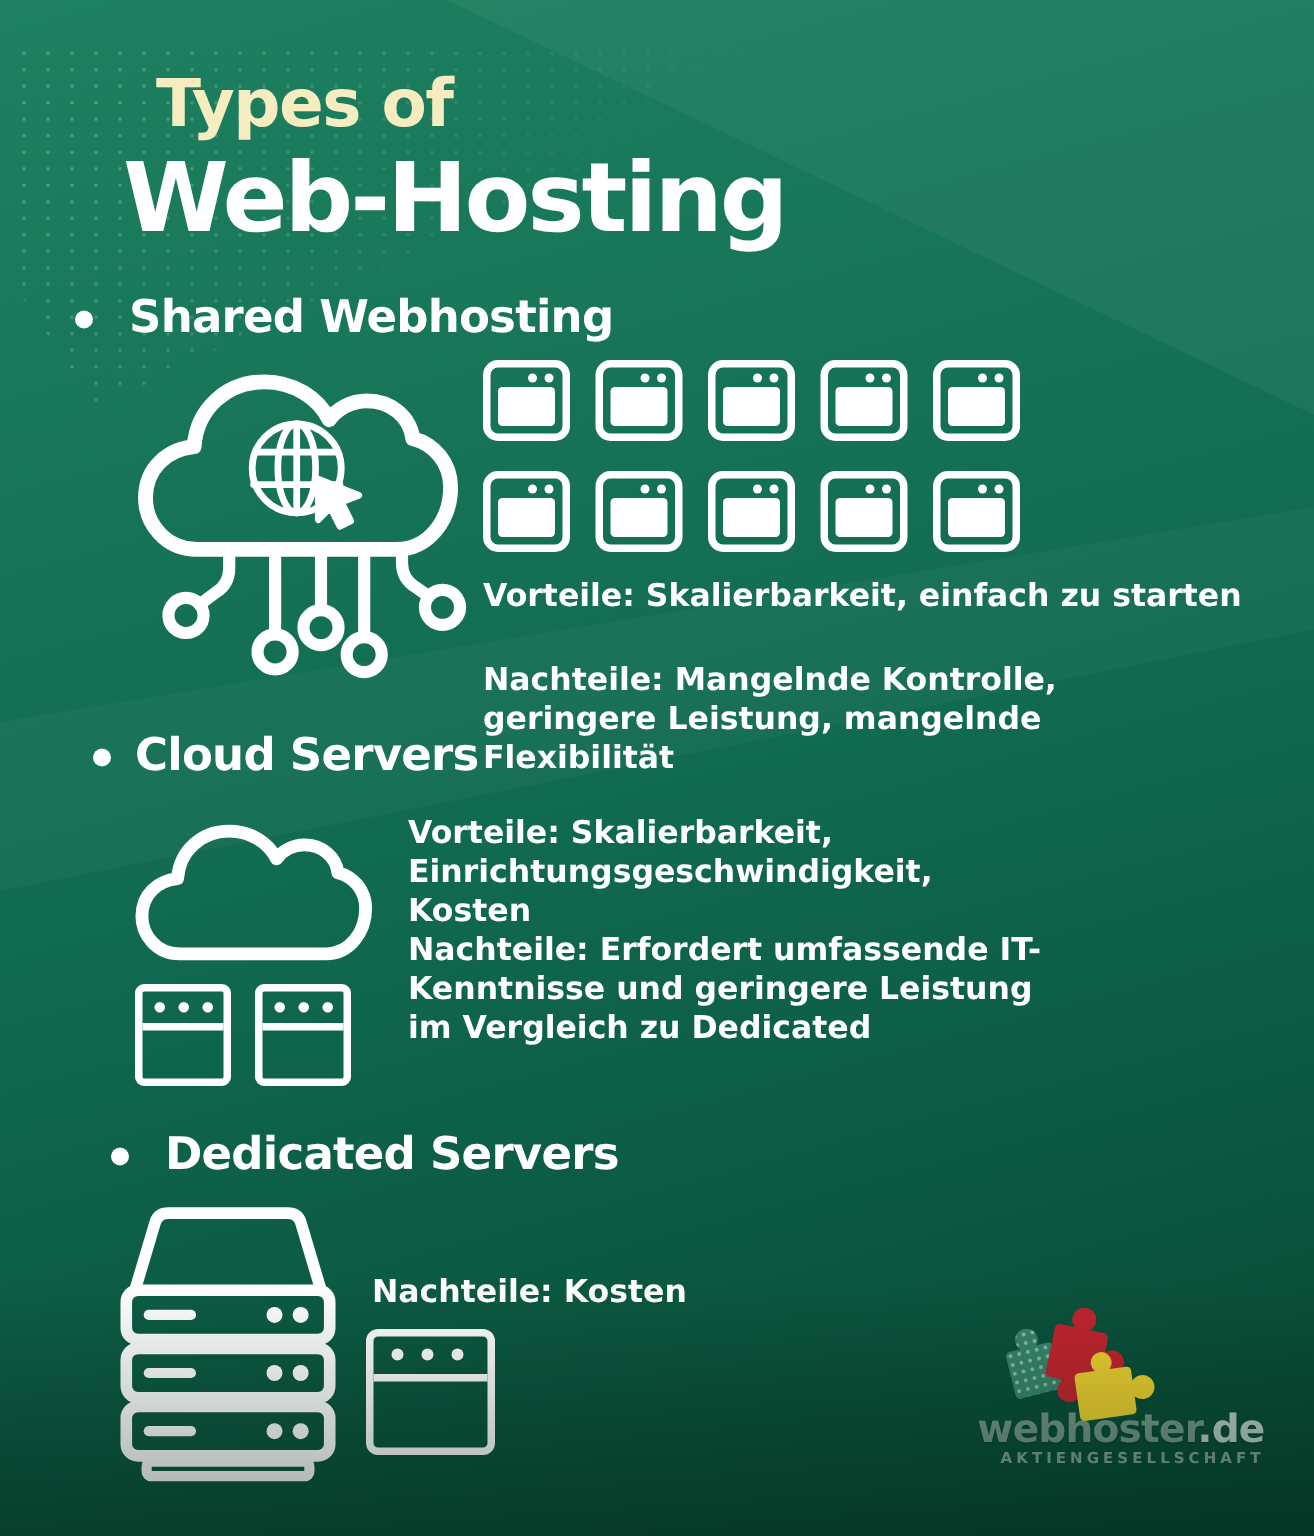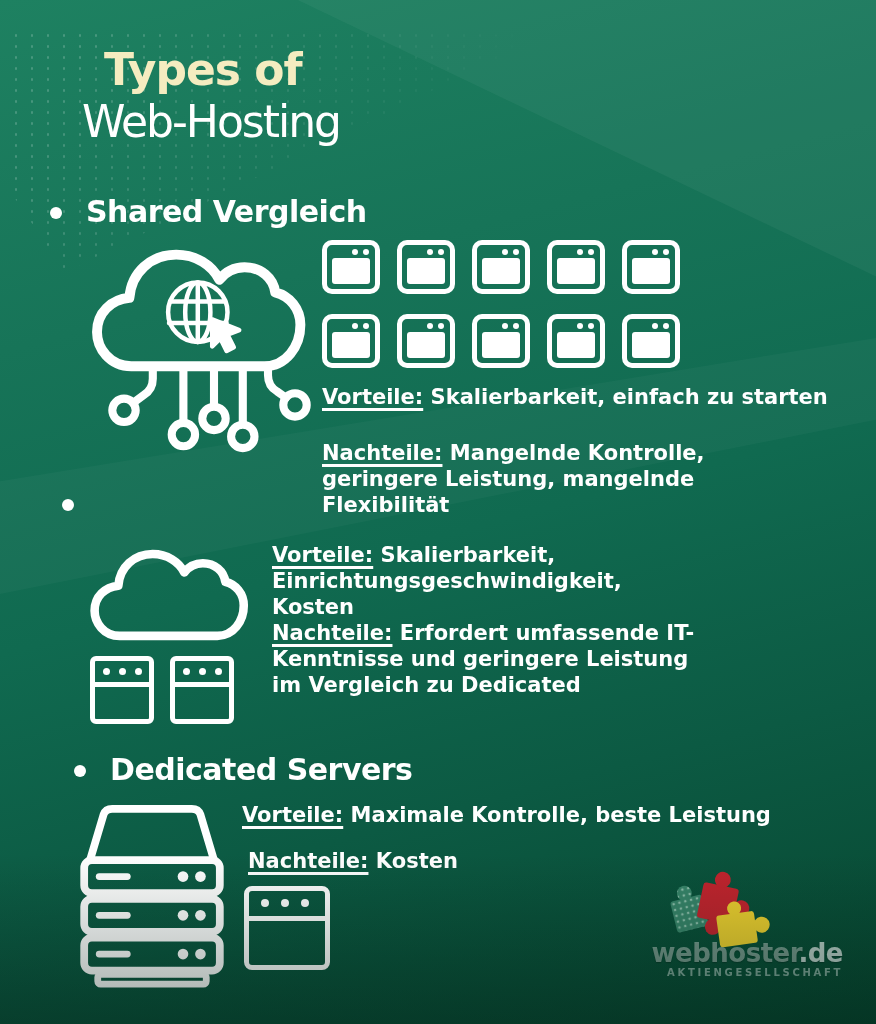--- a/index.html
+++ b/index.html
@@ -14,25 +14,25 @@
   .vignette{position:absolute;left:0;right:0;bottom:0;height:170px;background:linear-gradient(rgba(2,30,20,0),rgba(2,26,17,.38));pointer-events:none;}
   .dots-tl{
     position:absolute;left:8px;top:30px;width:570px;height:255px;opacity:.3;pointer-events:none;
     background-image:radial-gradient(circle,rgba(255,255,255,.65) 1px,rgba(255,255,255,0) 1.5px);
     background-size:16px 11px;
     clip-path:polygon(0 0,96% 0,10% 95%,0 62%);
     -webkit-mask-image:linear-gradient(115deg,#000 12%,transparent 78%);
     mask-image:linear-gradient(115deg,#000 12%,transparent 78%);
   }
   .title-accent{position:absolute;left:104px;top:44px;font-size:44px;font-weight:bold;letter-spacing:-1px;color:var(--title-accent,#F5ECC0);}
-  .title-main{position:absolute;left:82px;top:96px;font-size:44px;font-weight:normal;letter-spacing:-2px;color:#fff;}
+  .title-main{position:absolute;left:82px;top:96px;font-size:64px;font-weight:bold;letter-spacing:-2px;color:#fff;}
   .bullet{position:absolute;width:12px;height:12px;border-radius:50%;background:#fff;}
   .sec-heading{position:absolute;font-size:30px;font-weight:bold;letter-spacing:-.5px;color:#fff;white-space:nowrap;}
   .body-text{position:absolute;font-size:21px;font-weight:bold;line-height:1.24;color:#fff;}
-  .lbl{text-decoration:underline;text-decoration-thickness:2.5px;text-underline-offset:4px;margin-right:.35em;}
+  .lbl{text-decoration-thickness:2.5px;text-underline-offset:4px;margin-right:.35em;}
   
   .bw{position:absolute;width:58px;height:54px;border:5px solid #fff;border-radius:10px;box-sizing:border-box;}
   .bw::before{content:"";position:absolute;left:5px;right:5px;top:13px;bottom:5px;background:#fff;border-radius:3px;}
   .bw::after{content:"";position:absolute;top:4px;right:6px;width:6px;height:6px;border-radius:50%;background:#fff;box-shadow:-11px 0 0 #fff;}
   
   .srv{position:absolute;width:64px;height:68px;border:5px solid #fff;border-radius:6px;box-sizing:border-box;}
   .srv .bar{position:absolute;left:0;right:0;top:0;height:21px;border-bottom:5px solid #fff;}
   .srv .d{position:absolute;top:7px;width:7px;height:7px;border-radius:50%;background:#fff;}
   
   .bw2{position:absolute;width:86px;height:84px;border:5px solid #fff;border-radius:8px;box-sizing:border-box;}
@@ -48,21 +48,21 @@
 
 <div id="canvas">
   <div class="sheen sheen-a"></div>
   <div class="sheen sheen-b"></div>
   <div class="dots-tl"></div>
 
   <div class="title-accent">Types of</div>
   <div class="title-main">Web-Hosting</div>
 
   <div class="bullet" style="left:50px;top:207px;"></div>
-  <div class="sec-heading" style="left:86px;top:194px;">Shared Vergleich</div>
+  <div class="sec-heading" style="left:86px;top:194px;">Shared Webhosting</div>
 
   <svg style="left:88px;top:228px;" width="225" height="235" viewBox="0 0 250 250" fill="none" stroke="#fff" stroke-linecap="round" stroke-linejoin="round">
     <path stroke-width="11" d="M48,148 C24,148 10,128 10,110 C10,88 26,74 46,72 C48,44 70,24 98,24 C120,24 138,36 146,52 C152,44 162,38 174,38 C192,38 206,50 208,66 C224,70 236,84 236,102 C236,126 220,148 196,148 Z"></path>
 
     <circle cx="122" cy="88" r="33" stroke-width="5"></circle>
     <ellipse cx="122" cy="88" rx="14" ry="33" stroke-width="5"></ellipse>
     <path stroke-width="5" d="M92,76 H152 M90,100 H154 M122,55 V121"></path>
 
     <path stroke-width="5" fill="#fff" stroke="none" d="M138,96 l30,12 -13,5 7,14 -8,4 -7,-14 -9,9 z"></path>
     <path stroke-width="5" d="M138,96 l30,12 -13,5 7,14 -8,4 -7,-14 -9,9 z"></path>
@@ -93,20 +93,21 @@
   </div>
 
   <div class="body-text" style="left:322px;top:384px;width:560px;">
     <span class="lbl">Vorteile:</span><span>Skalierbarkeit, einfach zu starten</span>
   </div>
   <div class="body-text" style="left:322px;top:440px;width:505px;">
     <span class="lbl">Nachteile:</span><span>Mangelnde Kontrolle, geringere Leistung, mangelnde Flexibilität</span>
   </div>
 
   <div class="bullet" style="left:62px;top:499px;"></div>
+  <div class="sec-heading" style="left:90px;top:486px;">Cloud Servers</div>
 
   <svg style="left:88px;top:532px;" width="165" height="118" viewBox="0 0 250 160" fill="none" stroke="#fff" stroke-linecap="round" stroke-linejoin="round">
     <path stroke-width="13" d="M48,148 C24,148 10,128 10,110 C10,88 26,74 46,72 C48,44 70,24 98,24 C120,24 138,36 146,52 C152,44 162,38 174,38 C192,38 206,50 208,66 C224,70 236,84 236,102 C236,126 220,148 196,148 Z"></path>
   </svg>
   <div class="srv" style="left:90px;top:656px;">
     <div class="bar"></div>
     <div class="d" style="left:8px;"></div>
     <div class="d" style="left:24px;"></div>
     <div class="d" style="left:40px;"></div>
   </div>
@@ -144,23 +145,20 @@
     <rect x="24" y="178" width="112" height="10" rx="3" stroke-width="7"></rect>
   </svg>
 
   <div class="bw2" style="left:244px;top:886px;">
     <div class="bar"></div>
     <div class="d" style="left:12px;"></div>
     <div class="d" style="left:32px;"></div>
     <div class="d" style="left:52px;"></div>
   </div>
 
-  <div class="body-text" style="left:242px;top:802px;width:620px;">
-    <span class="lbl">Vorteile:</span><span>Maximale Kontrolle, beste Leistung</span>
-  </div>
   <div class="body-text" style="left:248px;top:848px;width:400px;">
     <span class="lbl">Nachteile:</span><span>Kosten</span>
   </div>
 
   <svg style="left:664px;top:878px;" width="108" height="74" viewBox="0 0 108 74">
     <defs>
       <pattern id="gdots" width="6" height="6" patternUnits="userSpaceOnUse">
         <rect width="6" height="6" fill="#37856a"></rect>
         <circle cx="3" cy="3" r="1.3" fill="#8cbfab"></circle>
       </pattern>

